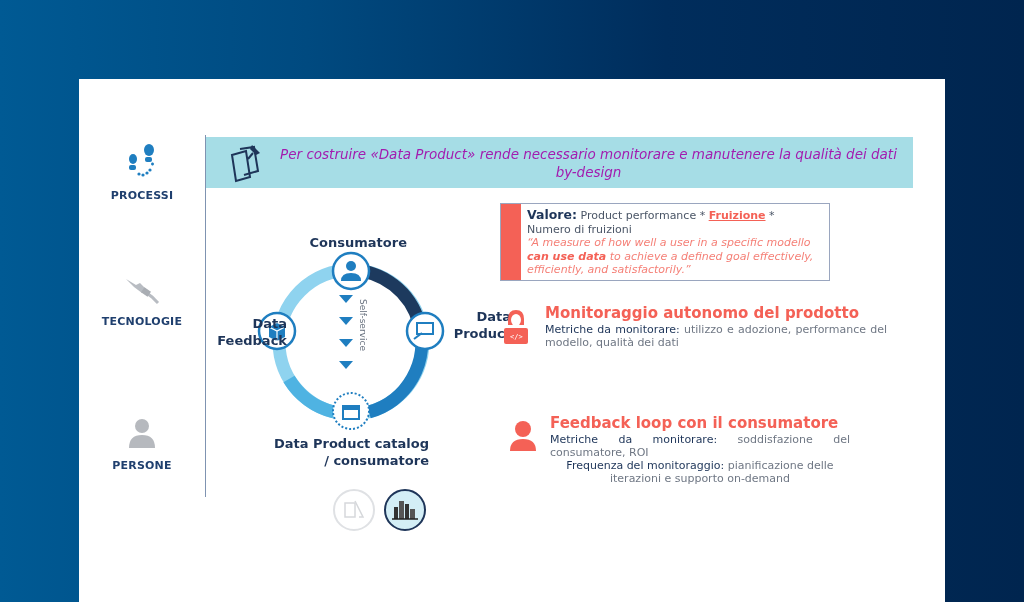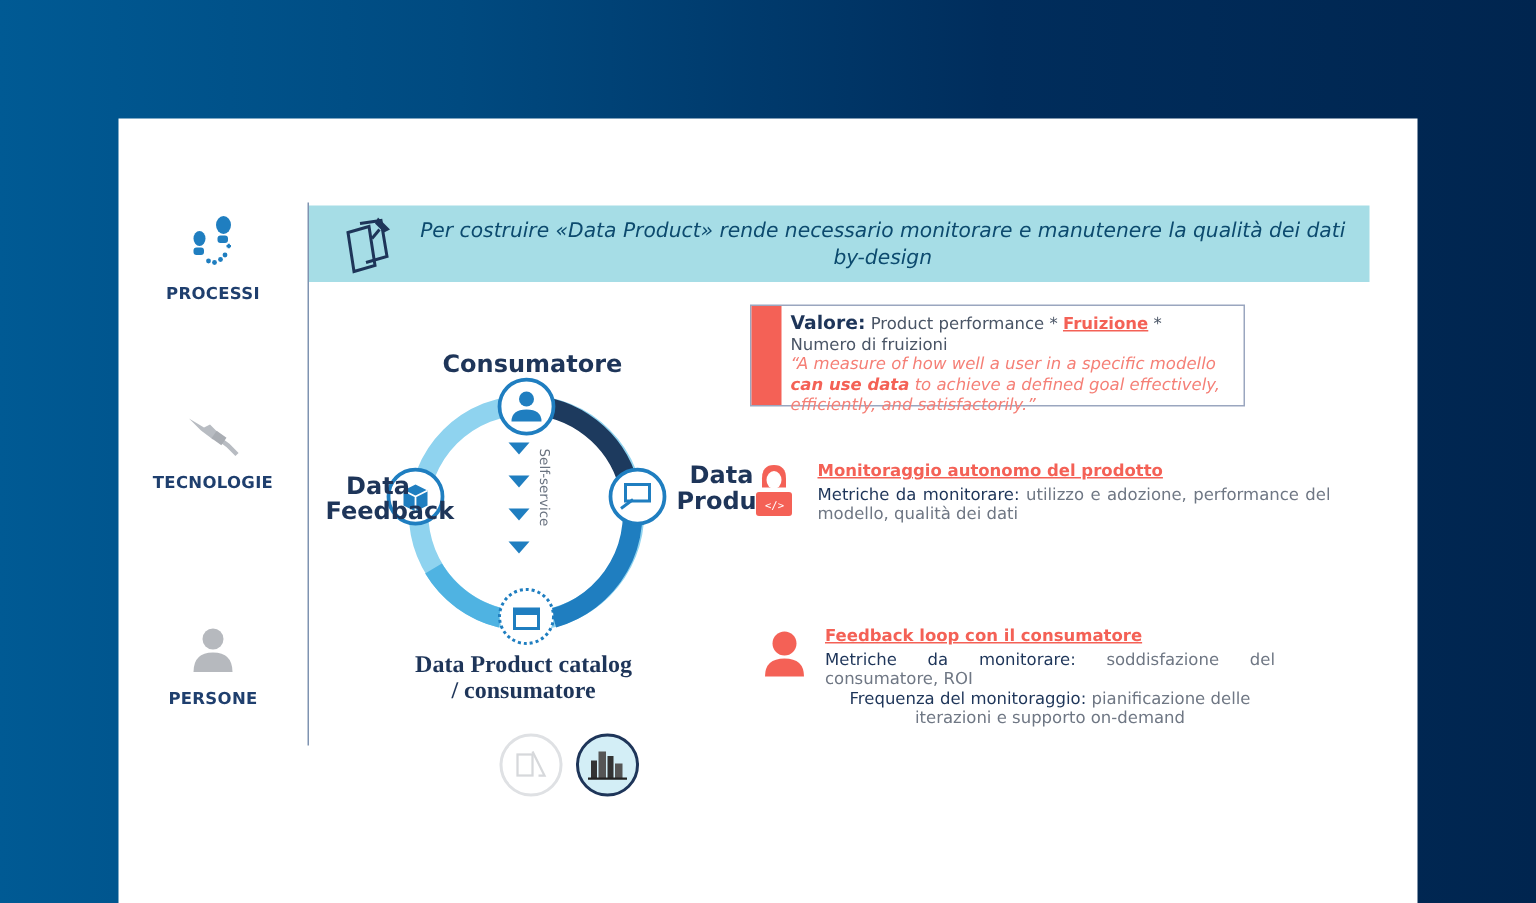--- a/index.html
+++ b/index.html
@@ -20,40 +20,40 @@
     display: block; margin-top: 6px;
   }
   .vline { position: absolute; left: 126px; top: 56px; width: 1px; height: 362px; background: #7f93b1; }
 
   .banner {
     position: absolute; left: 127px; top: 58px; width: 707px; height: 51px;
     background: #a6dde6;
   }
   .banner-text {
     position: absolute; left: 68px; right: 10px; top: 8px; text-align: center;
-    font-style: italic; font-size: 13.5px; line-height: 18px; color: #0c4a6e;
+    font-style: italic; font-size: 13.5px; line-height: 18px; color: #a21caf;
   }
   .banner-icon { position: absolute; left: 20px; top: 4px; }
 
   .cycle { position: absolute; left: 150px; top: 150px; width: 280px; height: 240px; }
-  .lbl-bold { position: absolute; font-weight: bold; color: #1e3559; font-size: 16px; line-height: 17px; text-align: center; }
+  .lbl-bold { position: absolute; font-weight: bold; color: #1e3559; font-size: 13px; line-height: 17px; text-align: right; }
 
   .valore-box {
-    position: absolute; left: 421px; top: 124px; width: 330px; height: 68px;
+    position: absolute; left: 421px; top: 124px; width: 330px; height: 78px;
     border: 1px solid #9aa6bf; background: #fff;
   }
   .valore-bar { position: absolute; left: 0; top: 0; width: 20px; height: 100%; background: #f46156; }
   .valore-content { position: absolute; left: 26px; top: 4px; right: 6px; font-size: 11px; line-height: 13.5px; color: #4a5566; }
   .valore-content .v-key { font-weight: bold; color: #1e3559; font-size: 12.5px; }
   .valore-content .v-link { color: #f46156; font-weight: bold; text-decoration: underline; }
   .valore-content .quote { color: #f57f76; font-style: italic; }
   .valore-content .quote b { color: #f46156; }
 
   .section { position: absolute; font-size: 11px; line-height: 13px; color: #6f7784; }
-  .section .s-title { color: #f46156; font-weight: bold; font-size: 11px; margin-bottom: 3px; text-decoration: underline; }
+  .section .s-title { color: #f46156; font-weight: bold; font-size: 15px; margin-bottom: 3px; }
   .section .s-key { color: #1e3559; font-weight: normal; }
   .section p { text-align: justify; }
 
   .circle-btn { position: absolute; width: 42px; height: 42px; border-radius: 50%; }
 </style>
 </head>
 <body>
 
 <div class="card">
 
@@ -127,21 +127,21 @@
     </svg>
     <div class="lbl-bold" style="left:66px; top:5px; width:112px;">Consumatore</div>
     <div class="lbl-bold" style="left:222px; top:79px; width:60px;">
       <div>Data</div>
       <div>Product</div>
     </div>
     <div class="lbl-bold" style="left:-12px; top:86px; width:70px;">
       <div>Data</div>
       <div>Feedback</div>
     </div>
-    <div class="lbl-bold" style="left:40px; top:206px; width:160px;font-family:Liberation Serif, serif;">
+    <div class="lbl-bold" style="left:40px; top:206px; width:160px;">
       <div>Data Product catalog</div>
       <div>/ consumatore</div>
     </div>
   </div>
 
   <div class="valore-box">
     <div class="valore-bar"></div>
     <div class="valore-content">
       <div>
         <span class="v-key">Valore:</span><span> Product performance * </span><span class="v-link">Fruizione</span><span> *</span>

